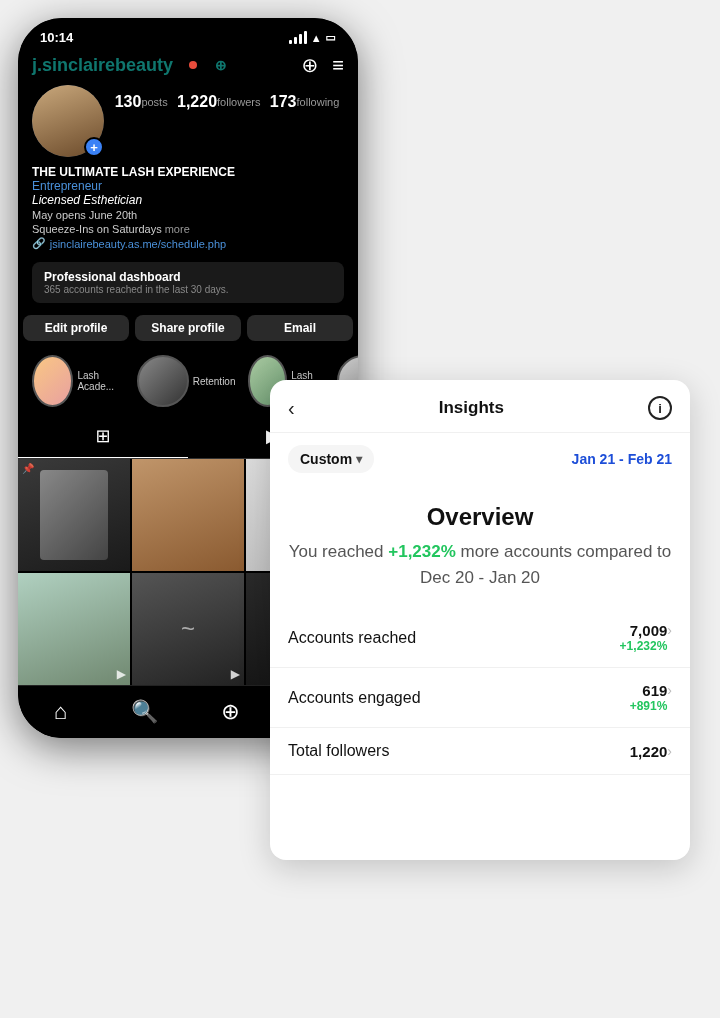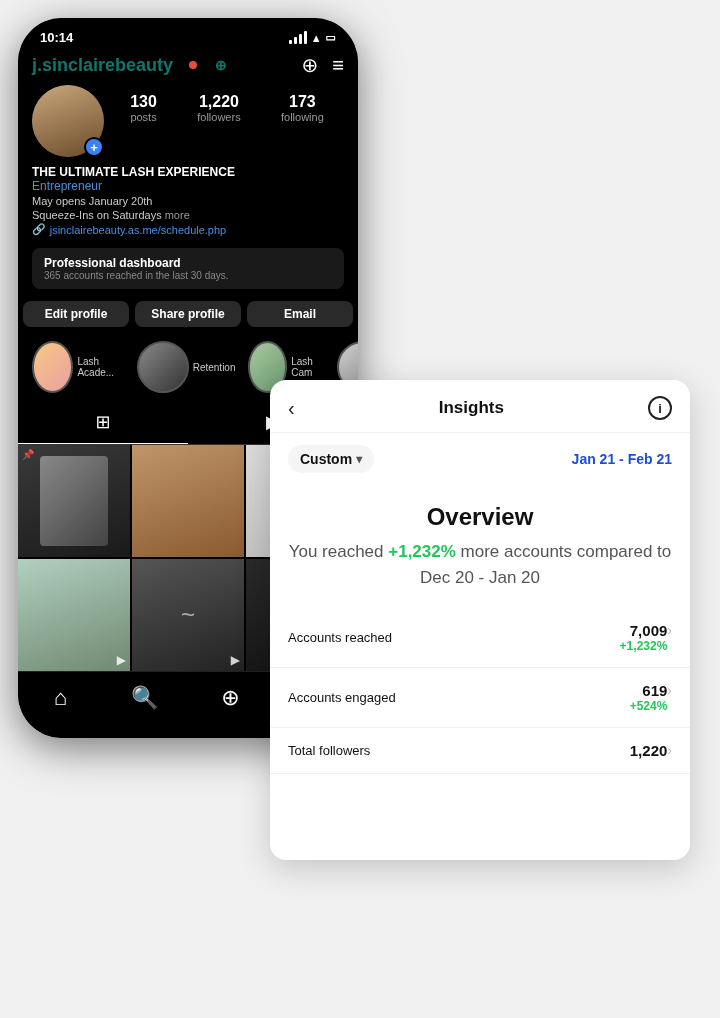--- a/index.html
+++ b/index.html
@@ -122,21 +122,21 @@
       display: flex; align-items: center; justify-content: center;
       font-weight: 700;
     }
     .stat-items {
       display: flex;
       flex: 1;
       justify-content: space-around;
       padding-top: 8px;
     }
     .stat-item {
-      display: flex; flex-direction: column; align-items: center;
+      display: flex; flex-direction: row; align-items: center;
     }
     .stat-num {
       color: #fff; font-size: 16px; font-weight: 700;
     }
     .stat-label {
       color: #999; font-size: 11px;
     }
 
     
     .bio-section {
@@ -356,21 +356,21 @@
     }
     .metric-row {
       display: flex;
       align-items: center;
       justify-content: space-between;
       padding: 14px 18px;
       border-bottom: 1px solid #f0f0f0;
       cursor: pointer;
     }
     .metric-label {
-      font-size: 13px;
+      font-size: 16px;
       color: #111;
     }
     .metric-right {
       display: flex;
       align-items: flex-start;
       gap: 0;
     }
     .metric-values {
       text-align: right;
     }
@@ -440,22 +440,23 @@
         <div class="stat-item">
           <span class="stat-num">173</span>
           <span class="stat-label">following</span>
         </div>
       </div>
     </div>
 
     <div class="bio-section">
       <div class="bio-name">THE ULTIMATE LASH EXPERIENCE</div>
       <div class="bio-cat">Entrepreneur</div>
+      <div class="bio-italic">Licensed Esthetician</div>
       <div class="bio-line">
-        <span>May opens January 20th</span>
+        <span>May opens June 20th</span>
       </div>
       <div class="bio-line">
         <span>Squeeze-Ins on Saturdays</span>
         <span class="bio-more">more</span>
       </div>
       <div class="bio-link">
         <span>🔗</span>
         <span>jsinclairebeauty.as.me/schedule.php</span>
       </div>
     </div>
@@ -582,21 +583,21 @@
           <div class="metric-change">+1,232%</div>
         </div>
         <span class="metric-chevron">›</span>
       </div>
     </div>
     <div class="metric-row">
       <span class="metric-label">Accounts engaged</span>
       <div class="metric-right">
         <div class="metric-values">
           <div class="metric-num">619</div>
-          <div class="metric-change">+524%</div>
+          <div class="metric-change">+891%</div>
         </div>
         <span class="metric-chevron">›</span>
       </div>
     </div>
     <div class="metric-row">
       <span class="metric-label">Total followers</span>
       <div class="metric-right">
         <div class="metric-values">
           <div class="metric-num">1,220</div>
         </div>

